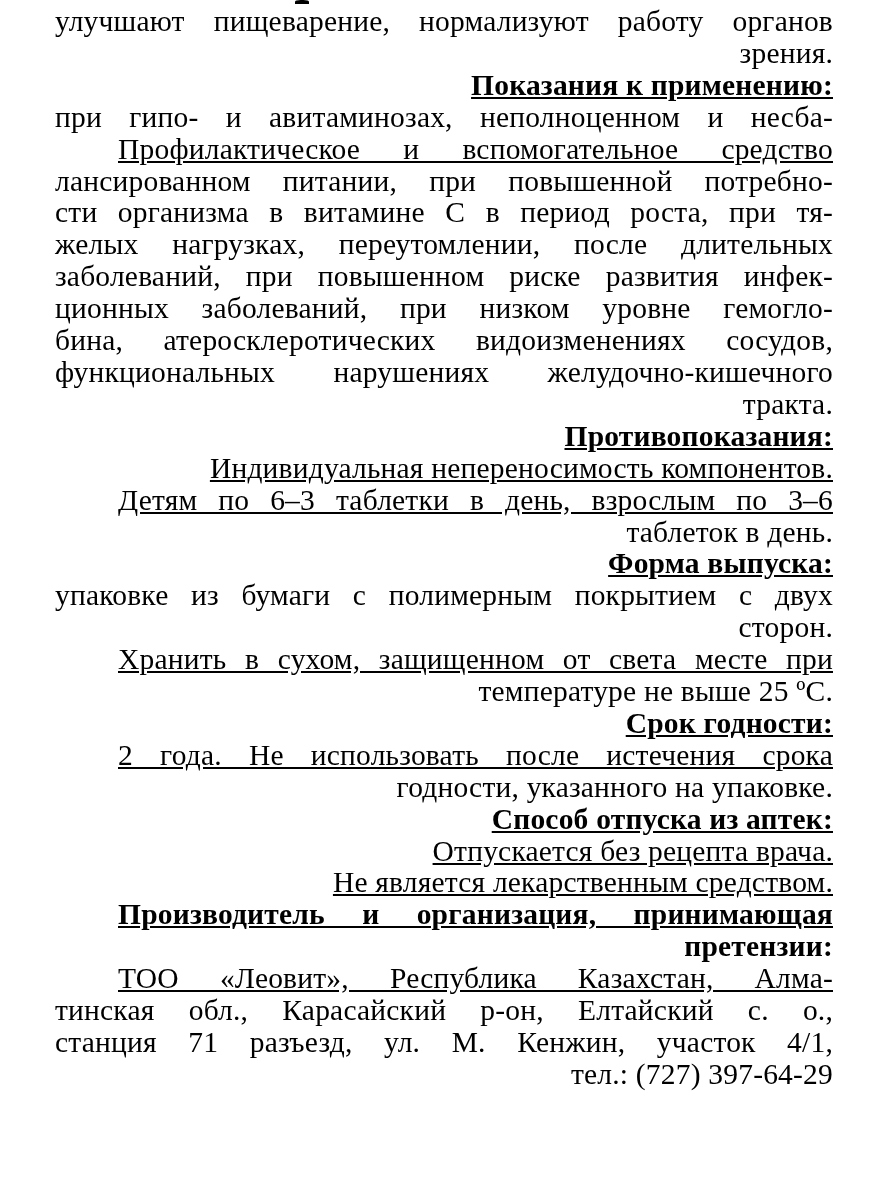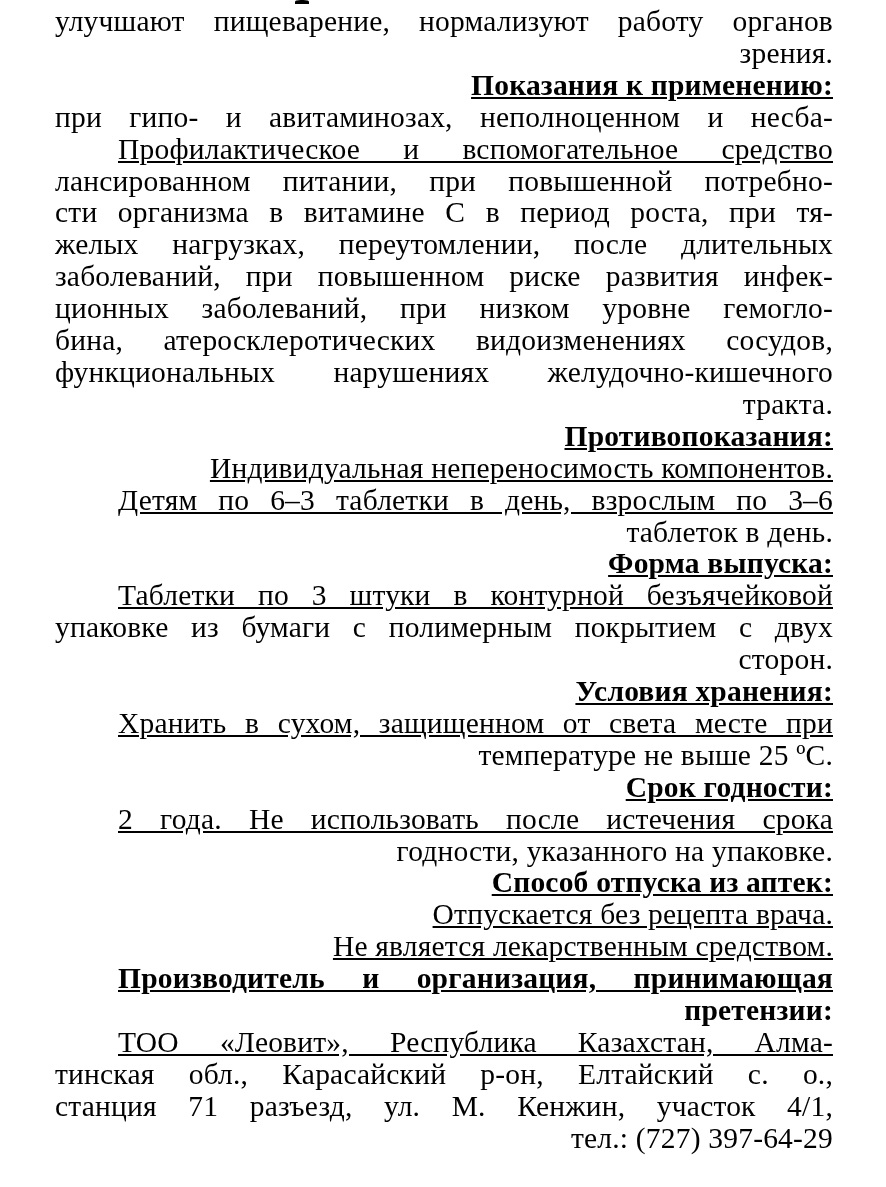--- a/index.html
+++ b/index.html
@@ -64,24 +64,22 @@
       <div class="line justify">заболеваний, при повышенном риске развития инфек-</div>
       <div class="line justify">ционных заболеваний, при низком уровне гемогло-</div>
       <div class="line justify">бина, атеросклеротических видоизменениях сосудов,</div>
       <div class="line justify">функциональных нарушениях желудочно-кишечного</div>
       <div class="line">тракта.</div>
       <div class="line bold indent">Противопоказания:</div>
       <div class="line indent">Индивидуальная непереносимость компонентов.</div>
       <div class="line indent justify">Детям по 6–3 таблетки в день, взрослым по 3–6</div>
       <div class="line">таблеток в день.</div>
       <div class="line bold indent">Форма выпуска:</div>
-      <div class="line indent justify">Таблетки по 3 штуки в контурной безъячейковой</div>
       <div class="line justify">упаковке из бумаги с полимерным покрытием с двух</div>
       <div class="line">сторон.</div>
-      <div class="line bold indent">Условия хранения:</div>
       <div class="line indent justify">Хранить в сухом, защищенном от света месте при</div>
       <div class="line">температуре не выше 25 ºС.</div>
       <div class="line bold indent">Срок годности:</div>
       <div class="line indent justify">2 года. Не использовать после истечения срока</div>
       <div class="line">годности, указанного на упаковке.</div>
       <div class="line bold indent">Способ отпуска из аптек:</div>
       <div class="line indent">Отпускается без рецепта врача.</div>
       <div class="line indent">Не является лекарственным средством.</div>
       <div class="line bold indent justify">Производитель и организация, принимающая</div>
       <div class="line bold">претензии:</div>

